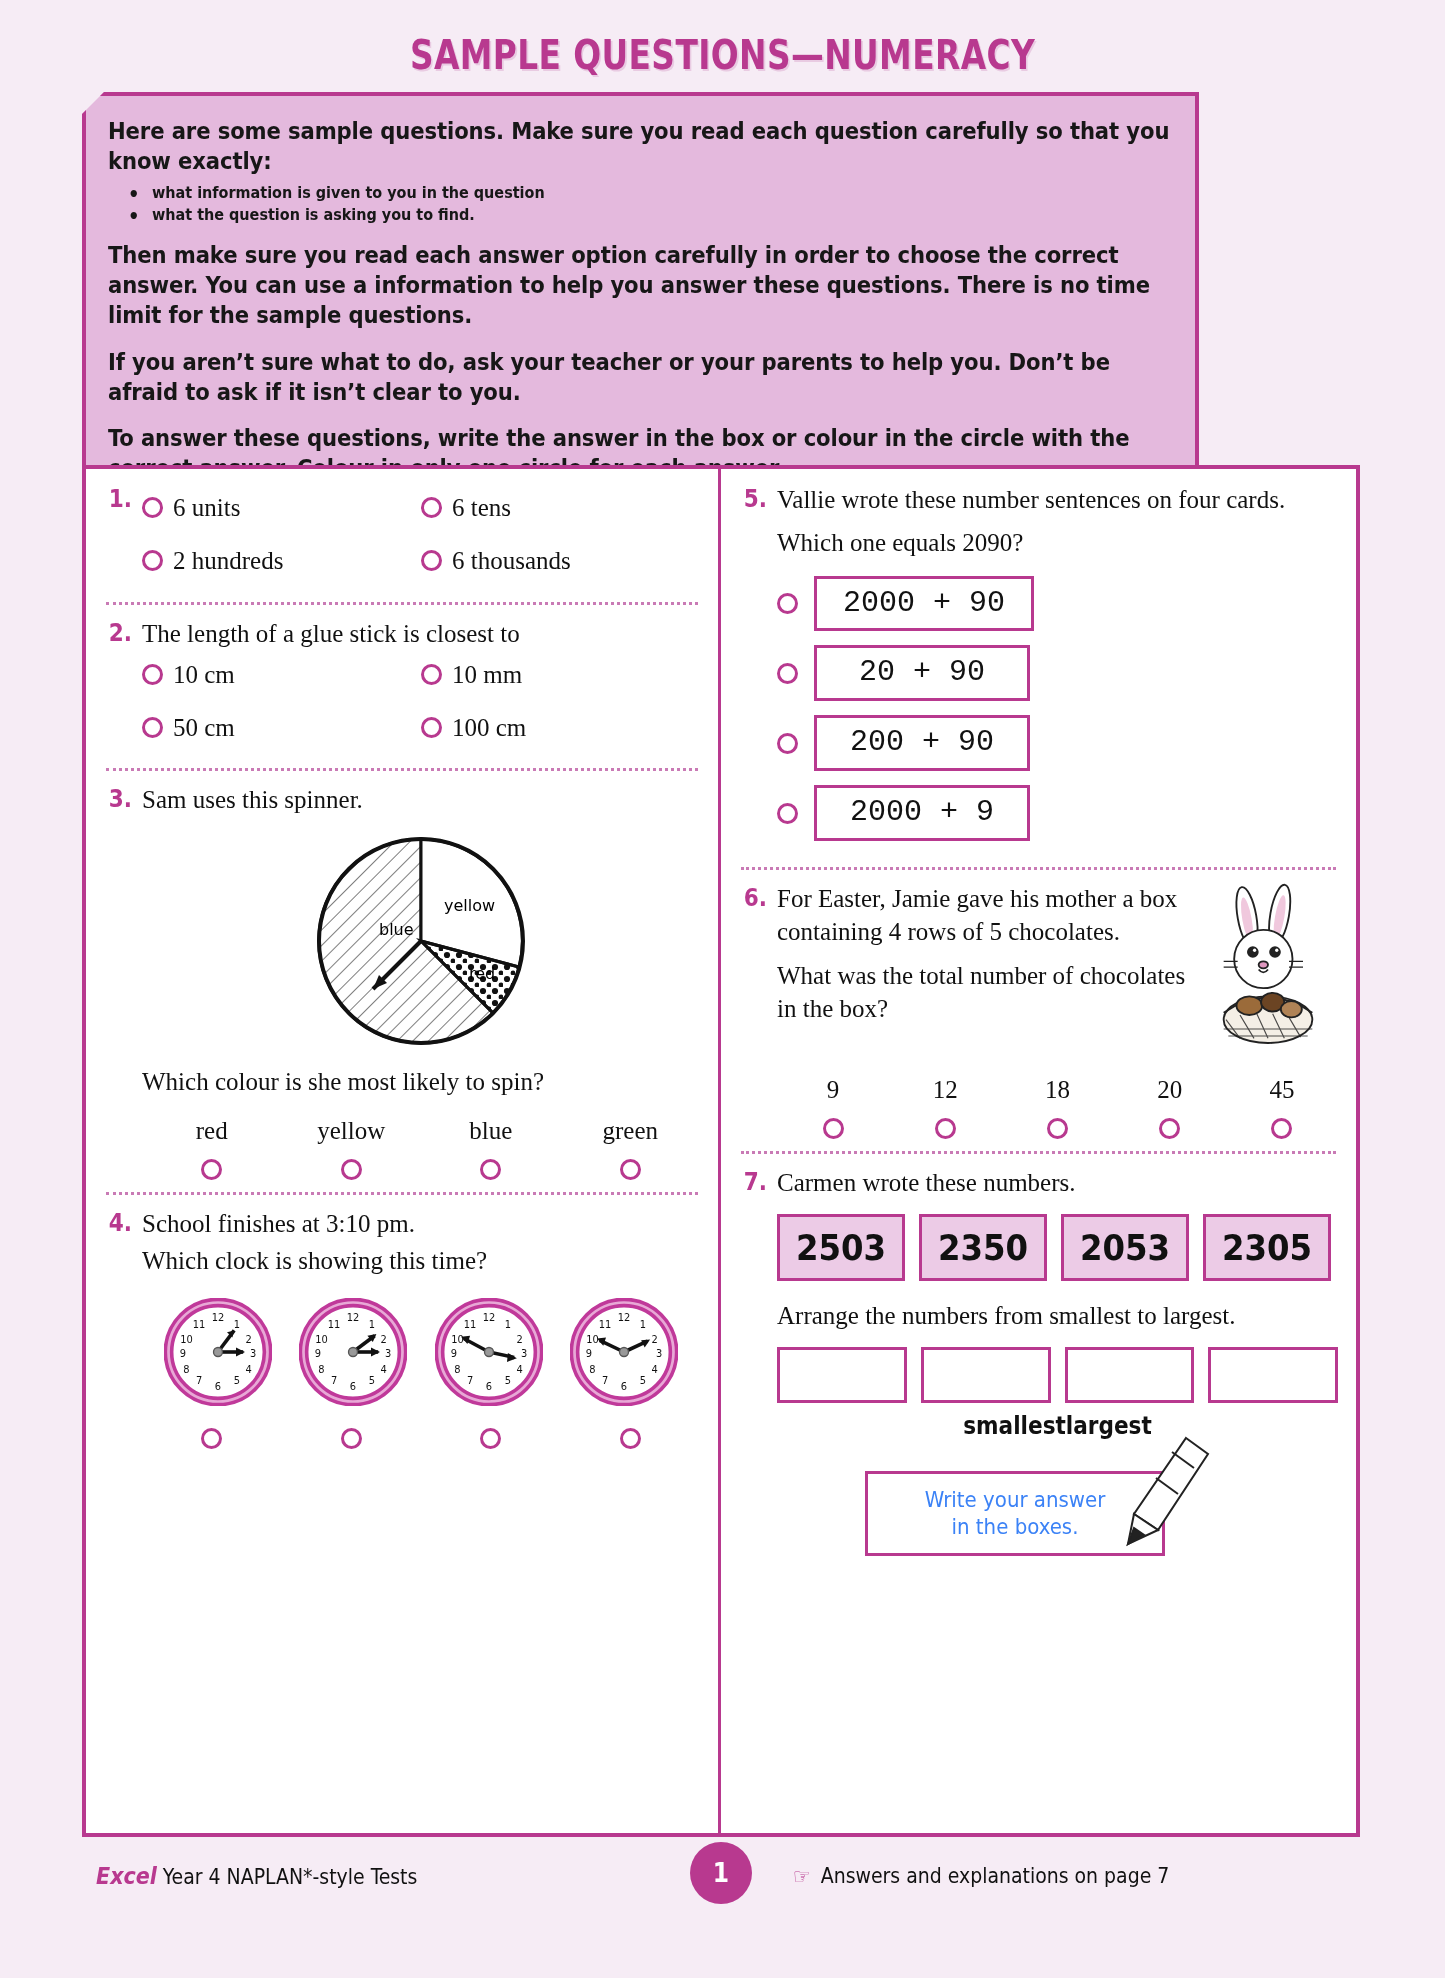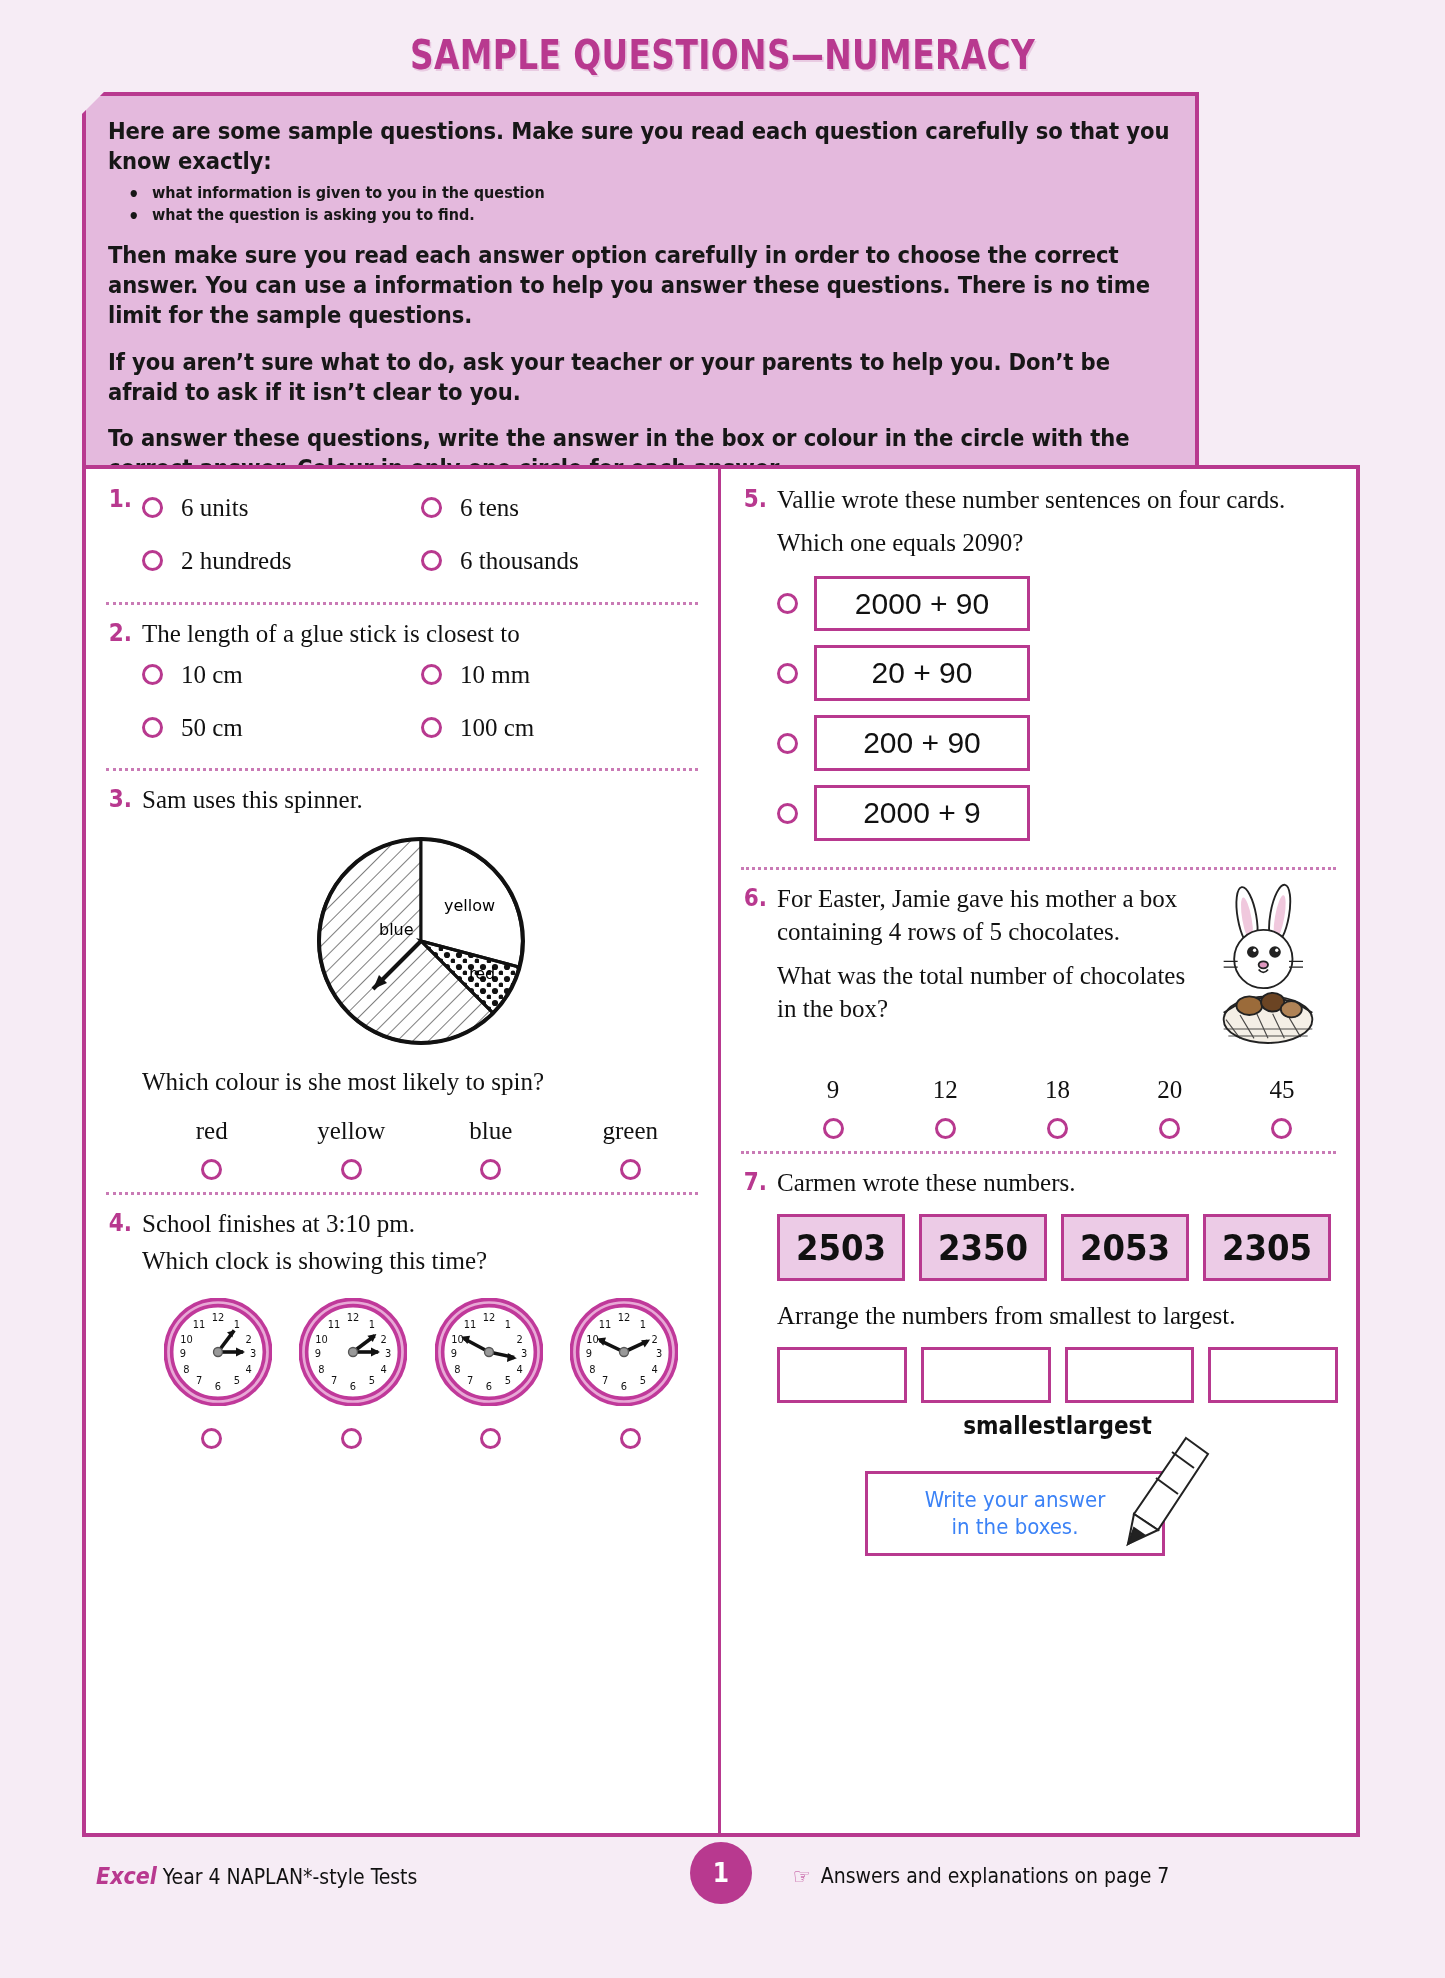--- a/index.html
+++ b/index.html
@@ -67,41 +67,41 @@
     font-family:"DejaVu Sans Condensed","Liberation Sans",sans-serif;
     font-size:24px; width:28px; flex:none; text-align:right; padding-top:2px;
   }
   .qtext{ font-size:25px; line-height:1.33; color:#111; flex:1; }
   .qtext p{ margin:0 0 4px 0; }
   .sep{
     border:none; border-top:3px dotted #c97ab5;
     margin:12px 2px 12px 2px; height:0;
   }
   .opt2col{ display:flex; margin-top:8px; }
-  .opt2col > div{ width:50%; display:flex; align-items:center; gap:18px; }
+  .opt2col > div{ width:50%; display:flex; align-items:center; gap:10px; }
   .opt-row{ margin-bottom:12px; }
   .bub{
     width:21px; height:21px; border-radius:50%;
     border:3.5px solid #b8398f; flex:none; display:inline-block;
   }
   .optlabel{ font-size:25px; color:#111; }
   
   .hchoices{ display:flex; margin-top:16px; }
   .hchoices .cell{ flex:1; text-align:center; }
   .hchoices .lbl{ font-size:25px; color:#111; margin-bottom:12px; }
   .hchoices .bub{ margin:0 auto; display:block; }
   
   .spinner-wrap{ display:flex; justify-content:center; margin-top:14px; }
   
   .clocks{ display:flex; justify-content:space-around; margin-top:20px; padding:0 8px; }
   
   .cardrow{ display:flex; align-items:center; gap:16px; margin-bottom:14px; }
   .numcard{
     border:3px solid #b8398f; background:#fff;
-    font-family:Liberation Sans, sans-serif;
+    font-family:Liberation Mono, monospace;
     font-size:30px; color:#111;
     padding:5px 26px; min-width:216px; text-align:center;
   }
   
   .q6wrap{ display:flex; }
   .bunny{ width:140px; flex:none; margin-left:6px; }
   
   .tiles{ display:flex; gap:14px; margin:14px 0 0 0; }
   .tile{
     border:3px solid #b8398f; background:#eccbe6;

